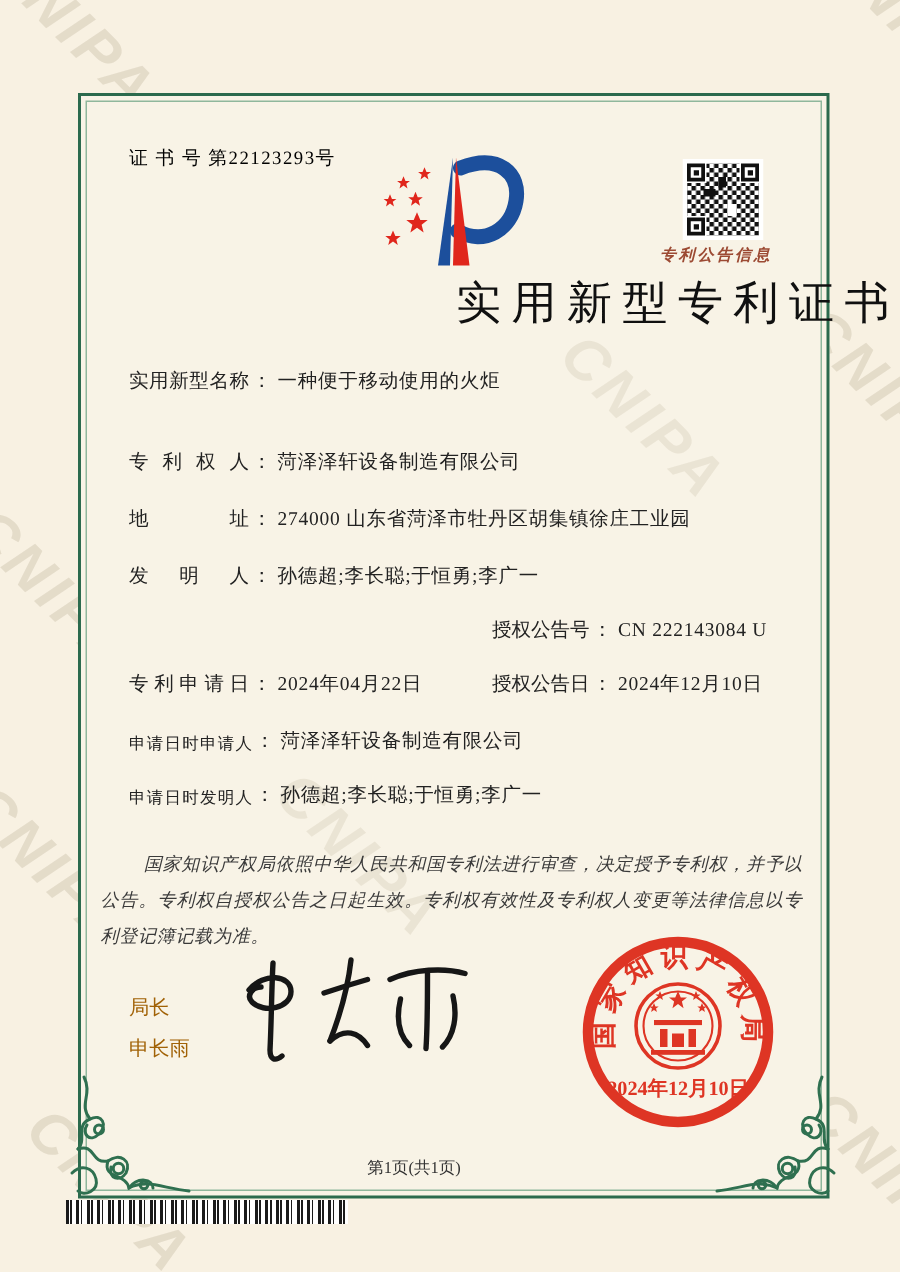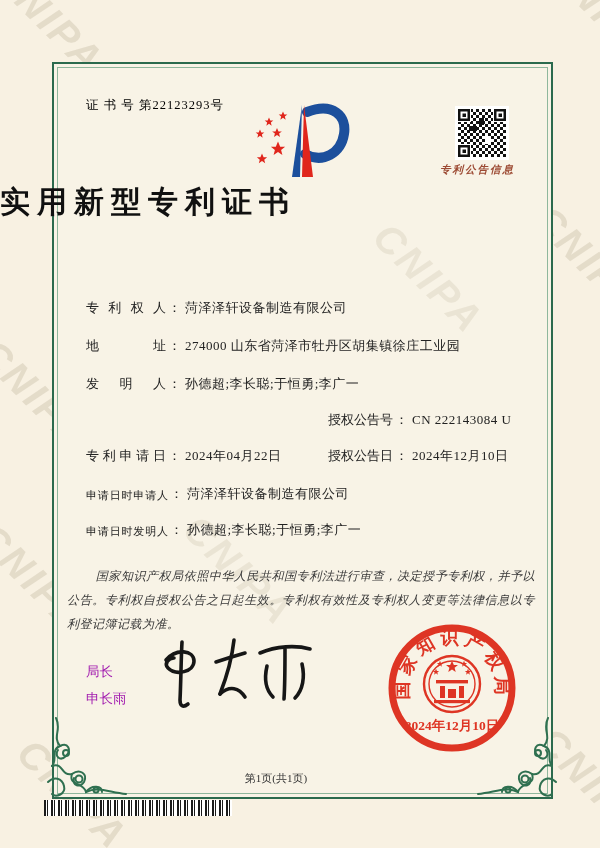--- a/index.html
+++ b/index.html
@@ -39,37 +39,37 @@
   #cert-no{position:absolute;left:86px;top:97px;z-index:5;font-size:12.5px;letter-spacing:1px;color:#000000;}
   #qr{position:absolute;left:455px;top:106px;z-index:5;}
   #qr-caption{
     position:absolute;left:440px;top:163px;width:112px;z-index:5;
     font-size:10.5px;font-style:italic;font-weight:bold;letter-spacing:2px;
     color:#9c4a33;text-align:left;
   }
   #logo{position:absolute;left:247px;top:103px;z-index:5;}
   #title{
     position:absolute;left:0;top:182px;width:600px;z-index:5;
-    text-align:left;font-size:30px;font-weight:bold;letter-spacing:7px;color:#101010;
+    text-align:right;font-size:30px;font-weight:normal;letter-spacing:7px;color:#101010;
   }
   
   .row{position:absolute;left:86px;z-index:5;font-size:13px;white-space:nowrap;color:#222;}
   .lbl{display:inline-block;width:80px;text-align:justify;text-align-last:justify;vertical-align:bottom;}
   .lbl-sm{font-size:11px;width:82px;}
   .colon{display:inline-block;margin:0 4px 0 2px;}
   .val{letter-spacing:.5px;}
   .right-col{left:328px;}
   
   #statement{
     position:absolute;left:67px;top:564px;width:468px;z-index:5;
     font-size:12px;line-height:24px;text-align:justify;text-indent:2.4em;
     font-style:italic;color:#3a3a3a;letter-spacing:.5px;
   }
   
-  #director{position:absolute;left:86px;top:663px;z-index:5;font-size:13.5px;color:#a21caf;
+  #director{position:absolute;left:86px;top:663px;z-index:5;font-size:13.5px;color:#a16207;
     font-family:Liberation Serif, serif;}
   #director div{margin-bottom:9px;}
   #signature{position:absolute;left:148px;top:634px;z-index:5;}
   #seal{position:absolute;left:384px;top:620px;z-index:6;opacity:.95;}
   #footer{position:absolute;left:0;top:771px;width:552px;z-index:5;text-align:center;font-size:11px;color:#333;}
   #barcode{
     position:absolute;left:44px;top:800px;width:188px;height:16px;z-index:5;
     background:
       repeating-linear-gradient(90deg,#1a1a1a 0 2px,#fff 2px 3px,#1a1a1a 3px 4px,#fff 4px 7px,#1a1a1a 7px 9px,#fff 9px 10px,#1a1a1a 10px 11px,#fff 11px 14px),
       #fff;
@@ -166,20 +166,23 @@
     <use href="#st" transform="translate(36,13) scale(0.75)"></use>
     <use href="#st" transform="translate(22,19) scale(0.75)"></use>
     <use href="#st" transform="translate(13,31) scale(0.75)"></use>
     <use href="#st" transform="translate(30,30) scale(0.85)"></use>
     <use href="#st" transform="translate(31,46) scale(1.25)"></use>
     <use href="#st" transform="translate(15,56) scale(0.9)"></use>
   </svg>
 
   <div id="title">实用新型专利证书</div>
 
+  <div class="row" style="top:245px">
+    <span class="lbl">实用新型名称</span><span class="colon">：</span><span class="val">一种便于移动使用的火炬</span>
+  </div>
   <div class="row" style="top:299px">
     <span class="lbl">专利权人</span><span class="colon">：</span><span class="val">菏泽泽轩设备制造有限公司</span>
   </div>
   <div class="row" style="top:337px">
     <span class="lbl">地址</span><span class="colon">：</span><span class="val">274000 山东省菏泽市牡丹区胡集镇徐庄工业园</span>
   </div>
   <div class="row" style="top:375px">
     <span class="lbl">发明人</span><span class="colon">：</span><span class="val">孙德超;李长聪;于恒勇;李广一</span>
   </div>
   <div class="row right-col" style="top:411px">

